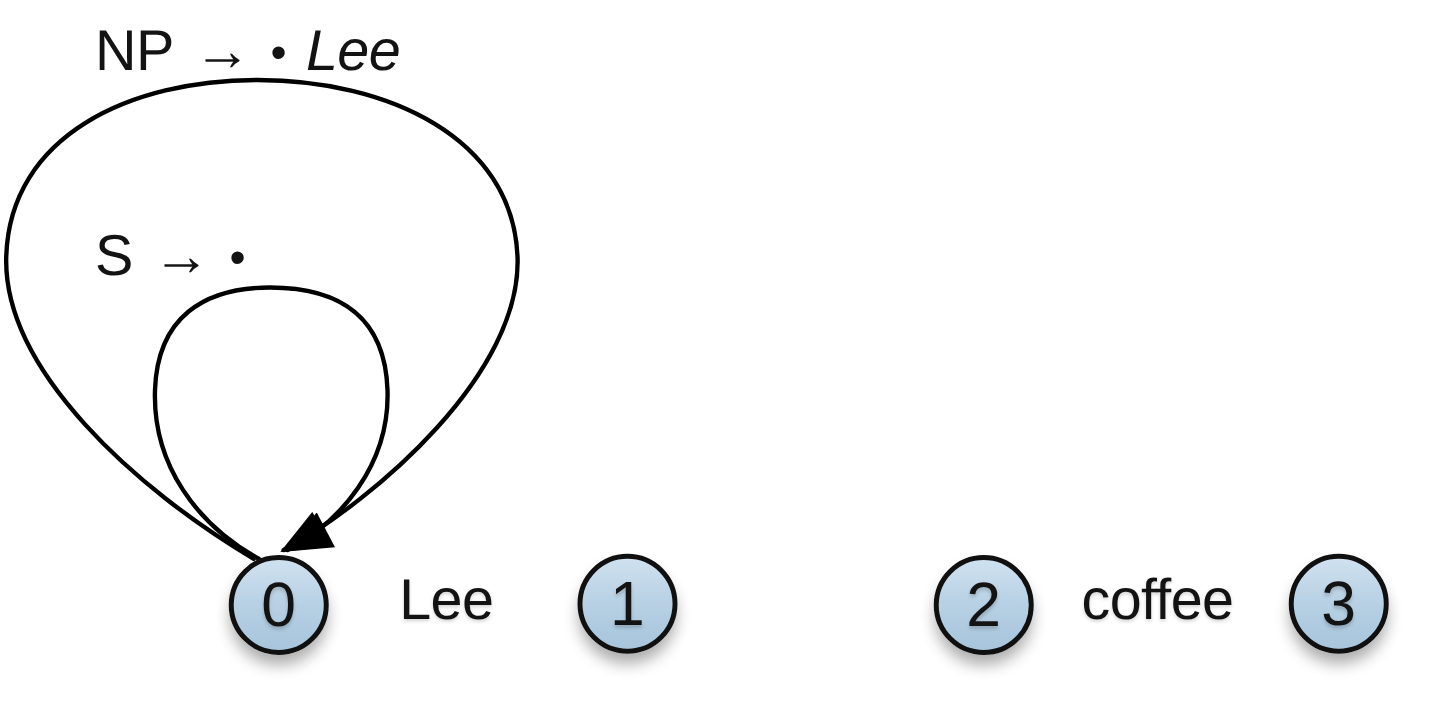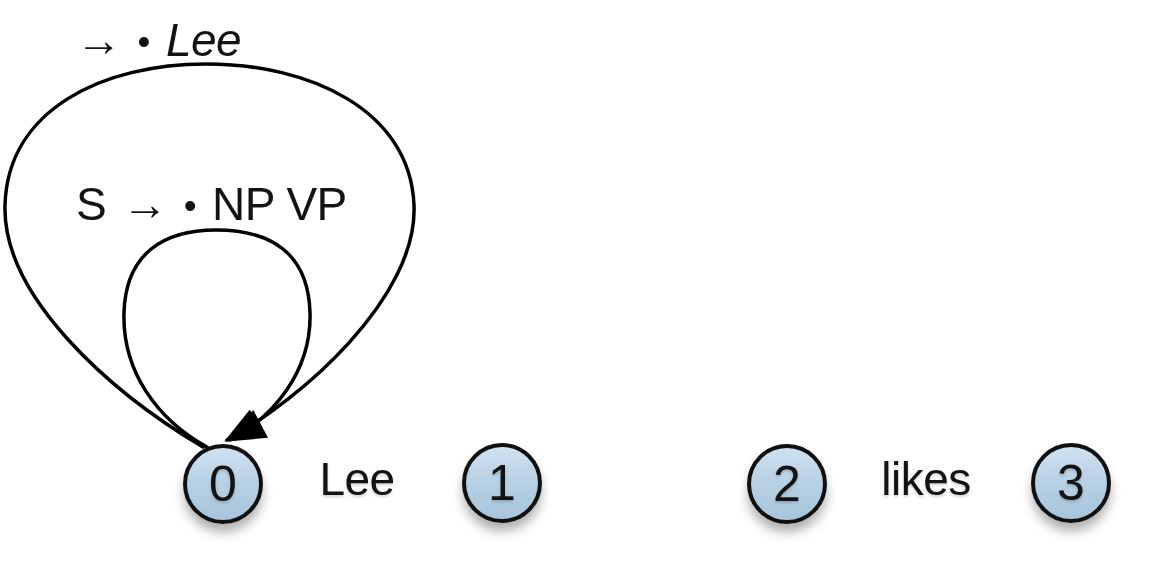--- a/index.html
+++ b/index.html
@@ -90,43 +90,43 @@
              C 310 64, 410 110, 414 205
              C 418 298, 300 400, 227 440" marker-end="url(#arrowhead)"></path>
     <path class="loop" d="M 207 447
              C 158 420, 122 372, 124 312
              C 126 254, 163 230, 216 230
              C 272 230, 308 254, 310 312
              C 312 372, 272 418, 230 440" marker-end="url(#arrowhead)"></path>
   </svg>
 
   <div class="rule" style="left:76px; top:14px">
+    <span>NP</span>
     <span class="arrow">→</span>
     <span class="dot">•</span>
     <span class="rhs italic">Lee</span>
   </div>
 
   <div class="rule" style="left:76px; top:178px">
     <span>S</span>
     <span class="arrow">→</span>
     <span class="dot">•</span>
-    <span class="rhs">NP VP</span>
   </div>
 
   <div class="node" style="left:183px; top:444px">
     <span class="num">0</span>
   </div>
   <span class="word" style="left:357px">Lee</span>
 
   <div class="node" style="left:462px; top:443px">
     <span class="num">1</span>
   </div>
 
   <div class="node" style="left:747px; top:444px">
     <span class="num">2</span>
   </div>
-  <span class="word" style="left:926px">likes</span>
+  <span class="word" style="left:926px">coffee</span>
 
   <div class="node" style="left:1031px; top:443px">
     <span class="num">3</span>
   </div>
 
 </div>
 
 </body></html>

